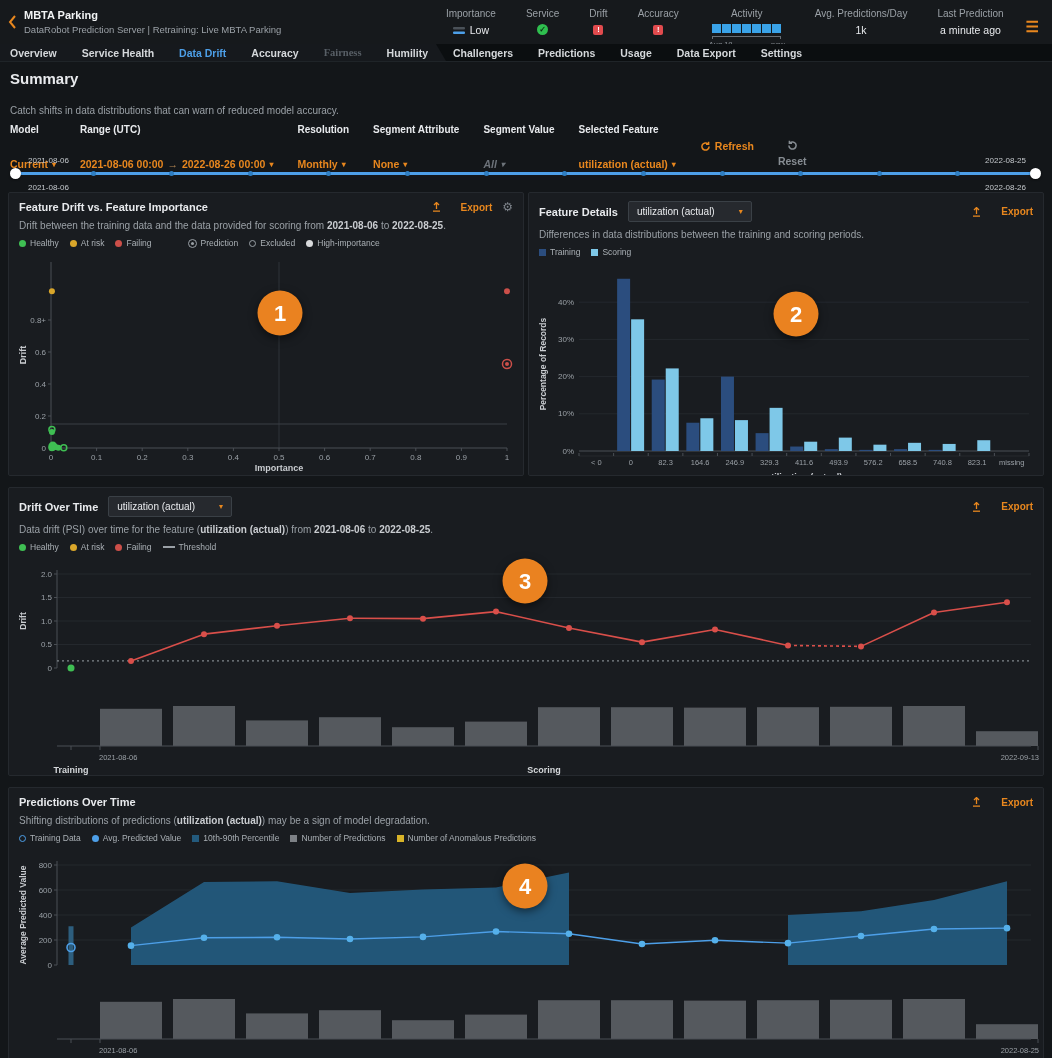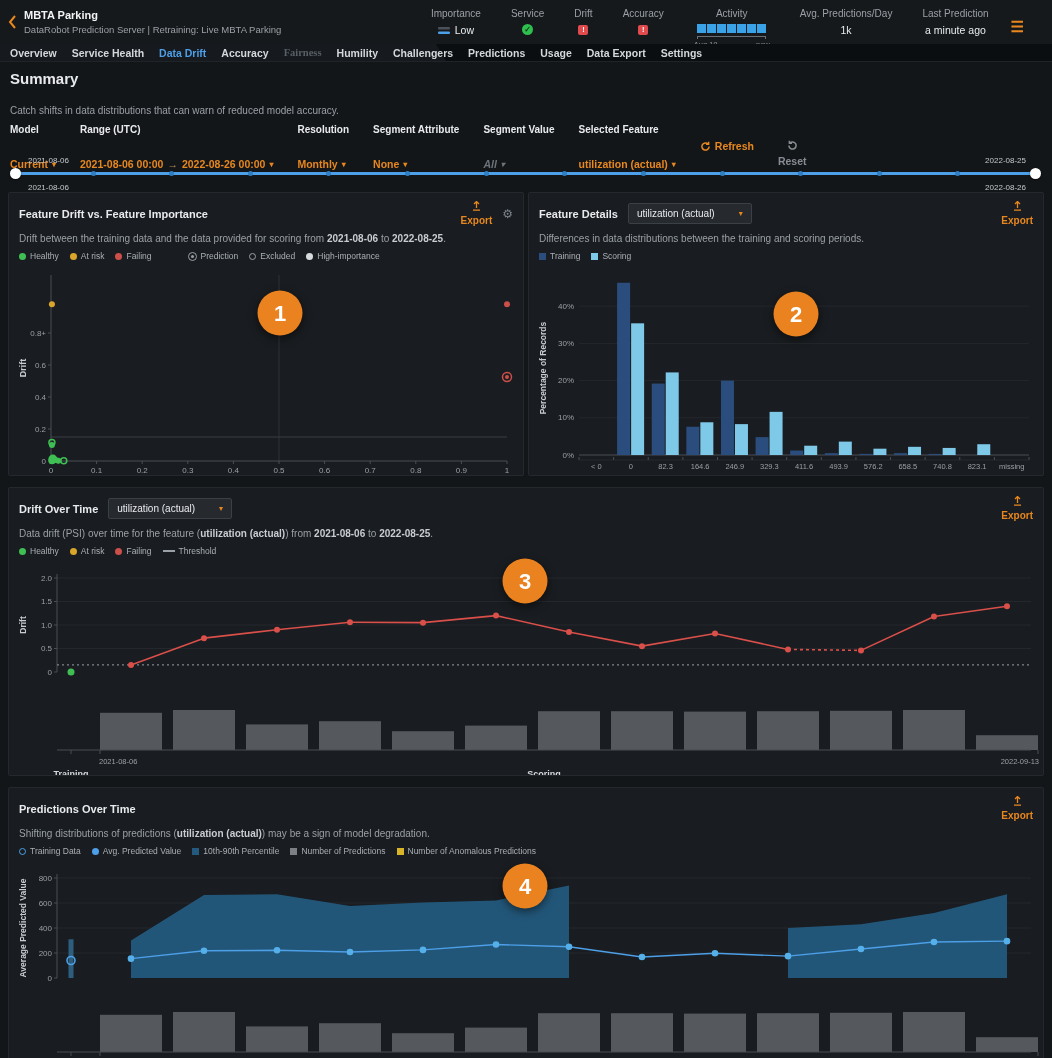--- a/index.html
+++ b/index.html
@@ -1,41 +1,41 @@
 <!DOCTYPE html>
 <html><head>
 <meta charset="utf-8">
 <style>
   * { box-sizing: border-box; margin: 0; padding: 0; }
   html,body { background:#0e1113; }
   body { font-family:"Liberation Sans", sans-serif; color:#e8eaed; }
   .app { position:relative; width:1052px; height:1058px; background:#131619; overflow:hidden; }
 
   
-  .topbar { height:44px; background:#16191c; display:flex; align-items:flex-start; justify-content:space-between; padding:5px 27px 0 8px; }
+  .topbar { height:44px; background:#16191c; display:flex; align-items:flex-start; justify-content:space-between; padding:5px 12px 0 8px; }
   .hdr-left { display:flex; align-items:center; gap:8px; padding-top:4px; }
   .back-btn { display:flex; align-items:center; }
   .title-block .t { font-size:11px; font-weight:bold; color:#f1f3f4; }
   .title-block .s { font-size:9.5px; color:#9aa0a6; margin-top:3px; }
   .hdr-stats { display:flex; align-items:flex-start; gap:30px; padding-top:3px; }
   .stat { display:flex; flex-direction:column; align-items:center; gap:5px; }
   .stat-lbl { font-size:10px; color:#9aa0a6; }
   .stat-val { font-size:10.5px; color:#e8eaed; display:flex; align-items:center; gap:5px; min-height:11px; }
   .ic-ok { width:11px; height:11px; border-radius:50%; background:#2fbf4f; color:#0b2e12; font-size:8px; font-weight:bold; display:flex; align-items:center; justify-content:center; line-height:1; }
   .ic-alert { width:10px; height:10px; border-radius:2px; background:#e14b4e; color:#fff; font-size:7.5px; font-weight:bold; display:flex; align-items:center; justify-content:center; line-height:1; }
   .activity-squares { display:flex; gap:1px; }
   .activity-squares .sq { width:9px; height:9px; background:#3aa3e8; }
   .act-bracket { width:69px; height:3px; border-top:1px solid #6a7076; border-left:1px solid #6a7076; border-right:1px solid #6a7076; margin-top:3px; }
   .act-axis { width:76px; display:flex; justify-content:space-between; font-size:7.5px; color:#8a9096; margin-top:1px; }
   .menu-btn { color:#e8871e; font-size:15px; font-weight:bold; padding:14px 2px 0 0; line-height:1; letter-spacing:-1px; }
 
   
   .tabbar { position:relative; height:18px; background:#0b0e10; border-bottom:1px solid #1f2428; }
   .tab-strip { position:absolute; left:0; top:0; height:100%; width:446px; background:#16191d; clip-path:polygon(0 0, calc(100% - 10px) 0, 100% 100%, 0 100%); }
-  .tabs { position:relative; display:flex; align-items:center; gap:15px; height:100%; padding-left:10px; }
+  .tabs { position:relative; display:flex; align-items:center; gap:25px; height:100%; padding-left:10px; }
   .tab { font-size:10.5px; font-weight:bold; color:#d5d8db; cursor:default; white-space:nowrap; }
   .tab.active { color:#4d9fe8; }
   .tab.disabled { color:#585f66;font-family:Liberation Serif, serif; }
 
   
   .summary { padding:8px 10px 0; }
   .summary h1 { font-size:15px; font-weight:bold; line-height:18px; }
   .summary-desc { font-size:10px; color:#9aa0a6; margin-top:17px; }
   .filters { display:flex; align-items:flex-start; gap:24px; margin-top:8px; height:30px; }
   .filter .f-lbl { font-size:10px; font-weight:bold; color:#e8eaed; margin-bottom:23px; white-space:nowrap; }
@@ -58,21 +58,21 @@
   .main { padding:0 8px; }
   .prow { display:flex; gap:4px; }
   .panel { background:#191c20; border:1px solid #25292e; border-radius:2px; overflow:hidden; }
   .panel.half { width:516px; height:284px; }
   .panel.wide { width:1036px; height:289px; margin-top:11px; }
   .p-head { display:flex; align-items:center; gap:10px; padding:8px 10px 0; }
   .p-title { font-size:11px; font-weight:bold; white-space:nowrap; }
   .p-spacer { flex:1; }
   .dropdown { display:flex; align-items:center; gap:24px; background:#26292e; border:1px solid #3a4046; border-radius:2px; padding:4px 8px; font-size:10px; color:#e8eaed; }
   .dropdown .dd-chev { color:#e8871e; font-size:8px; }
-  .export-btn { display:flex; align-items:center; gap:4px; color:#e8871e; font-size:10px; font-weight:bold; white-space:nowrap;flex-direction:column; }
+  .export-btn { display:flex; align-items:center; gap:20px; color:#e8871e; font-size:10px; font-weight:bold; white-space:nowrap; }
   .gear-btn { color:#7d838a; font-size:12px; line-height:1; }
   .p-desc { padding:7px 10px 0; font-size:10px; color:#9aa0a6; }
   .p-desc b { color:#c9ccd0; }
   .legend { display:flex; align-items:center; gap:11px; padding:7px 10px 2px; font-size:8.5px; color:#aab0b5; }
   .lg-item { display:flex; align-items:center; gap:4px; white-space:nowrap; }
   .lg-gap { width:14px; }
   .sw-dot { width:7px; height:7px; border-radius:50%; }
   .sw-ring { width:7px; height:7px; border-radius:50%; border:1.5px solid; background:transparent; }
   .sw-target { width:9px; height:9px; border-radius:50%; border:1.5px solid #9aa0a6; display:flex; align-items:center; justify-content:center; }
   .sw-target i { width:3px; height:3px; border-radius:50%; background:#9aa0a6; }

